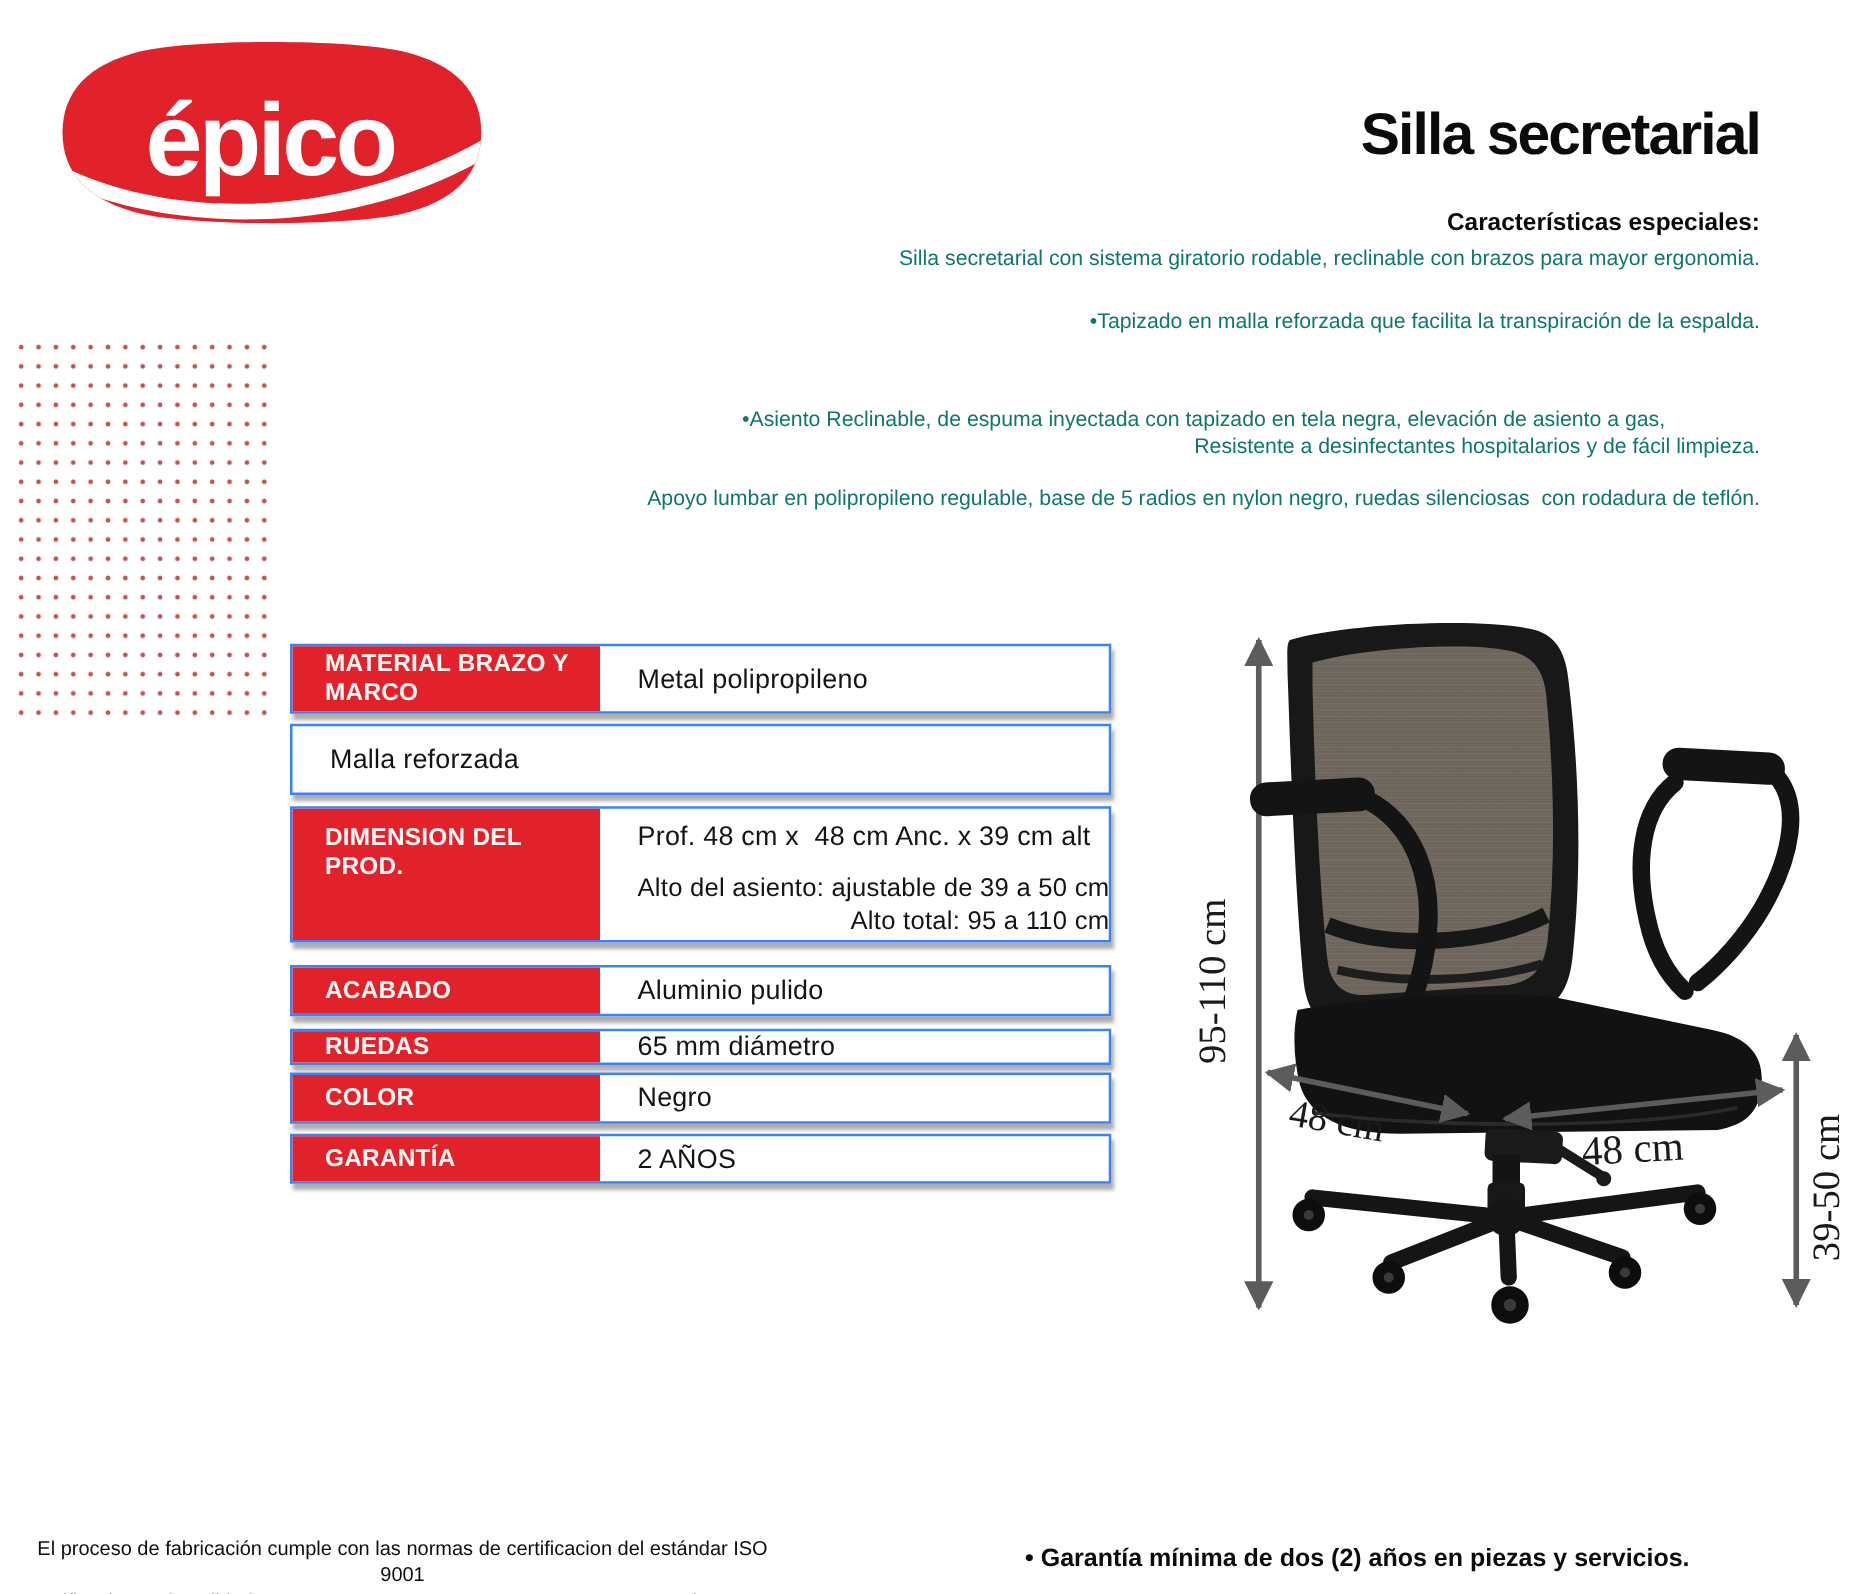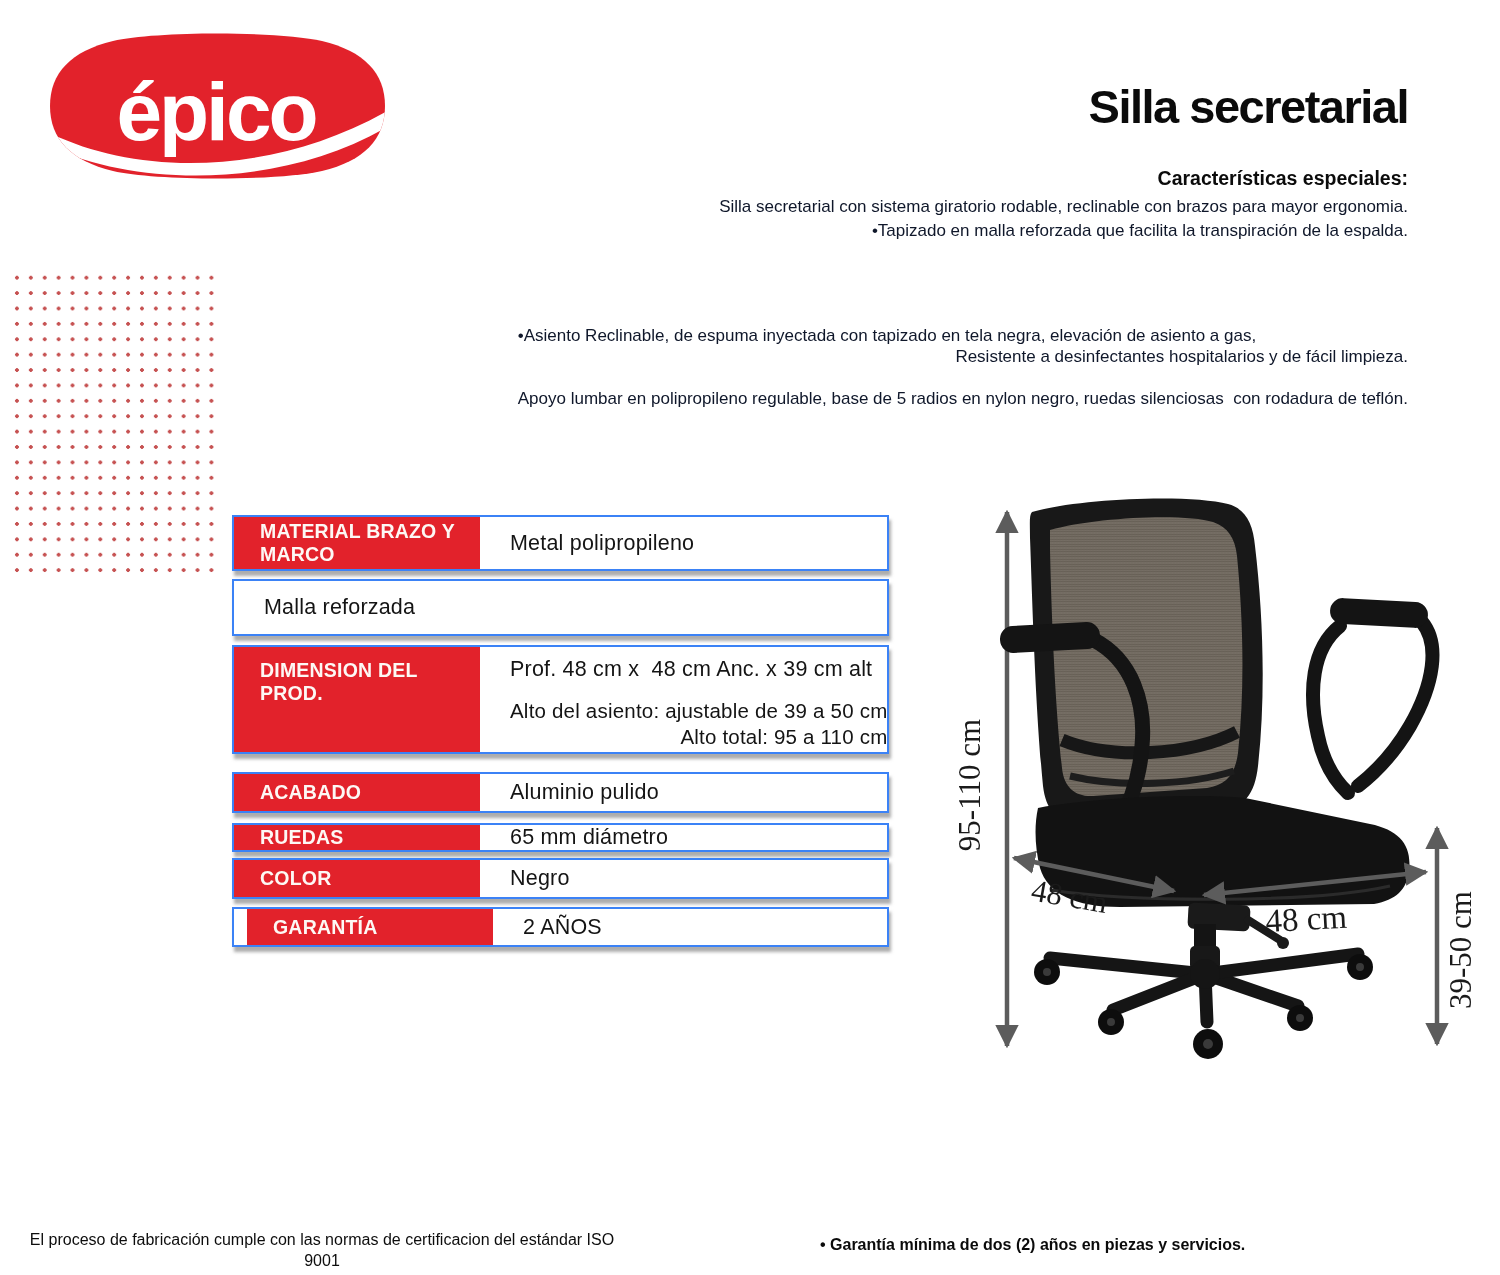--- a/index.html
+++ b/index.html
@@ -5,23 +5,23 @@
   html,body{margin:0;padding:0;background:#ffffff;}
   body{width:1500px;height:1275px;position:relative;overflow:hidden;
        font-family:"Liberation Sans",sans-serif;color:#111;}
   .abs{position:absolute;}
 
   
   #logo{left:44px;top:26px;width:347px;height:160px;}
   #page-title{right:92px;top:79px;font-size:47px;font-weight:700;letter-spacing:-1.5px;
               color:#0b0b0b;white-space:nowrap;}
   #features-heading{right:92px;top:167px;font-size:19.5px;font-weight:700;color:#0b0b0b;white-space:nowrap;}
-  .para{right:92px;text-align:left;font-size:17px;line-height:21px;color:#0f172a;white-space:pre;}
+  .para{right:92px;text-align:center;font-size:17px;line-height:21px;color:#0f766e;white-space:pre;}
   #para-1{top:196px;}
-  #para-2{top:220px;}
+  #para-2{top:246px;}
   #para-3{top:283px;}
   #para-4{top:346px;}
 
   
   #dots{left:8px;top:268px;width:210px;height:312px;
         background-image:radial-gradient(circle,#c65252 1.6px,rgba(198,82,82,.55) 1.9px,transparent 2.1px);
         background-size:13.9px 15.4px;background-position:2px 2px;}
 
   
   #spec-table{left:232px;top:515px;width:657px;}
@@ -37,30 +37,30 @@
   .r1{height:56px;margin-bottom:8px;}
   .r2{height:57px;margin-bottom:9px;}
   .r3{height:109px;margin-bottom:18px;}
   .r3 .spec-label{align-items:flex-start;padding-top:12px;}
   .r3 .spec-value{justify-content:flex-start;padding-top:10px;}
   .r3 .dim-line-1{margin-bottom:16px;}
   .r3 .dim-line-2,.r3 .dim-line-3{font-size:20.5px;line-height:26px;text-align:right;}
   .r4{height:41px;margin-bottom:10px;}
   .r5{height:29px;margin-bottom:6px;}
   .r6{height:41px;margin-bottom:8px;}
-  .r7{height:40px;padding-left:13px;}
+  .r7{height:40px;}
 
   
   #chair{left:950px;top:488px;width:545px;height:592px;}
   .dim-text{font-family:"Liberation Serif",serif;fill:#1a1a1a;}
 
   
   #footer-cert{left:22px;top:1229px;width:600px;text-align:center;
                font-size:16px;line-height:21px;color:#0d0d0d;}
-  #footer-warranty{left:820px;top:1236px;font-size:16px;font-weight:700;color:#0b0b0b;white-space:nowrap;}
+  #footer-warranty{left:820px;top:1236px;font-size:20px;font-weight:700;color:#0b0b0b;white-space:nowrap;}
 </style>
 </head>
 <body>
 
 <svg id="logo" class="abs" viewBox="0 0 347 160" xmlns="http://www.w3.org/2000/svg">
   <defs>
     <clipPath id="lensclip">
       <path d="M6,80 C6,47 27,25 69,15 C112,5 235,5 278,15 C320,25 341,47 341,80
                C341,113 320,135 278,145 C235,155 112,155 69,145 C27,135 6,113 6,80 Z"></path>
     </clipPath>

